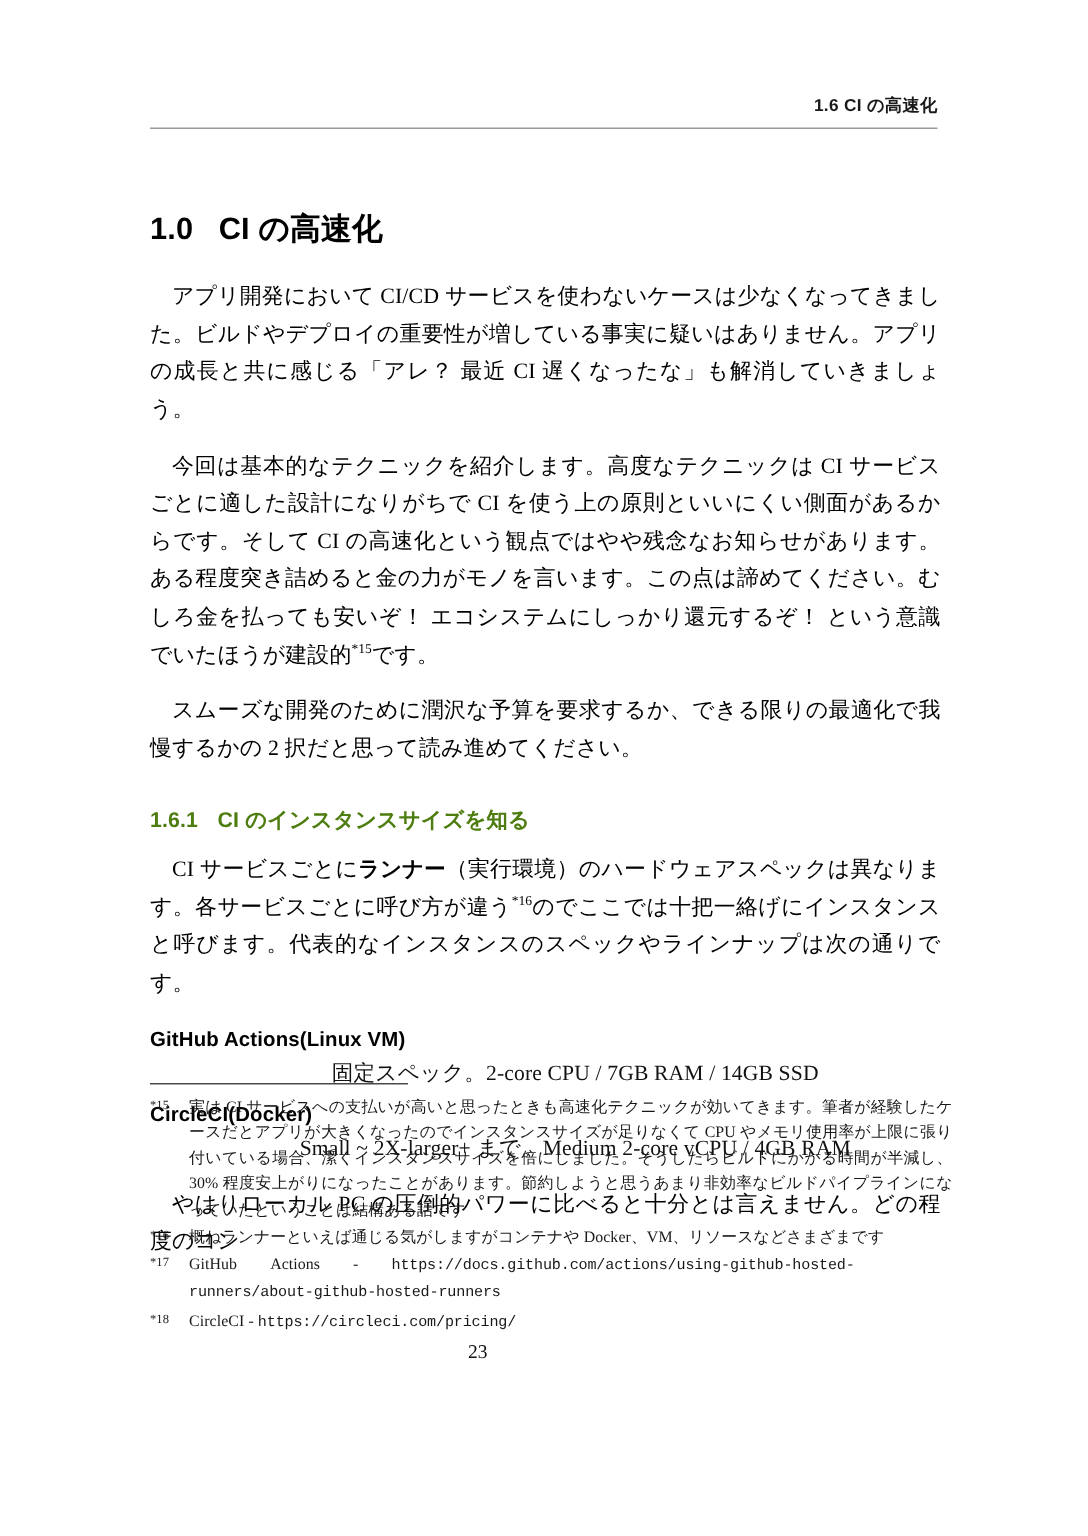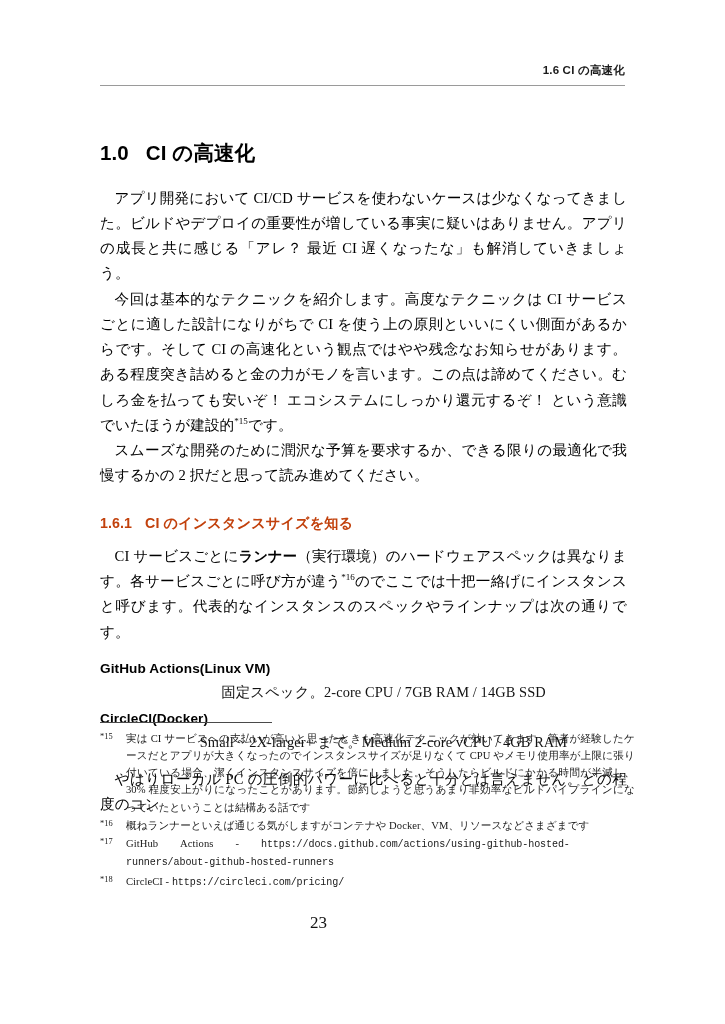--- a/index.html
+++ b/index.html
@@ -69,36 +69,36 @@
   h1.section .num { margin-right: 17px; }
 
   h2.subsection {
     font-family: "Liberation Sans", "DejaVu Sans", sans-serif;
     font-weight: bold;
     font-size: 14.2px;
     margin: 26px 0 11px 0;
     padding: 0;
     line-height: 1.3;
     letter-spacing: 0.1px;
-    color: #c2410c;
+    color: #4d7c0f;
   }
   h2.subsection .num { margin-right: 13px; }
 
   p.para {
     margin: 0;
     padding: 0;
     font-size: 14.6px;
     line-height: 1.73;
     text-align: justify;
     text-justify: inter-character;
     text-indent: 1em;
     letter-spacing: 0.1px;
     color: #000000;
   }
-  p.para + p.para { margin-top: 0; }
+  p.para + p.para { margin-top: 12px; }
 
   
   .fnref {
     font-size: 0.62em;
     vertical-align: super;
     line-height: 0;
     letter-spacing: 0;
   }
 
   b.inline-bold {
@@ -168,24 +168,24 @@
     font-size: 0.95em;
     letter-spacing: -0.1px;
   }
   .footnote.wide-gap .gapword { margin-right: 22px; }
   .footnote.wide-gap .gapdash { margin-right: 22px; }
 
   
   .folio {
     position: absolute;
     left: 0;
-    top: 913px;
+    top: 893px;
     width: 637px;
     text-align: center;
-    font-size: 17px;
+    font-size: 13px;
     color: #111;
   }
 </style>
 </head>
 <body>
 
 <div class="page">
 
   <div class="running-head">1.6 CI の高速化</div>
   <div class="header-rule"></div>

